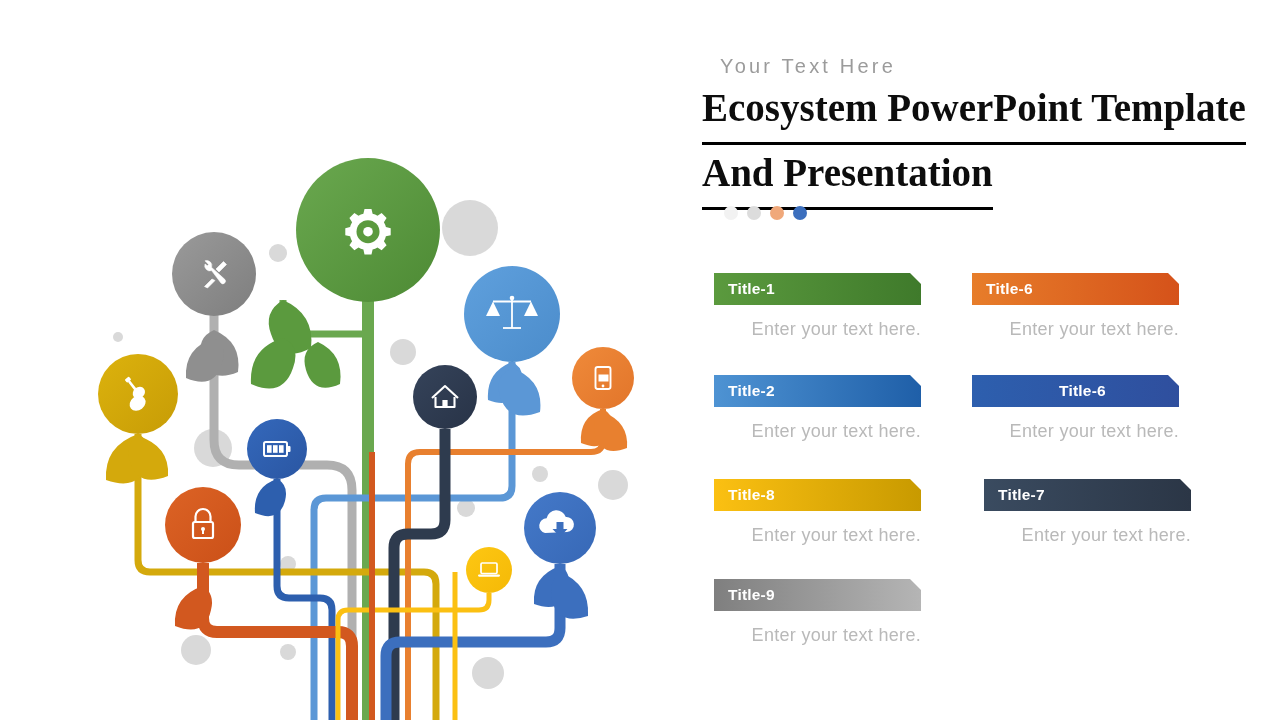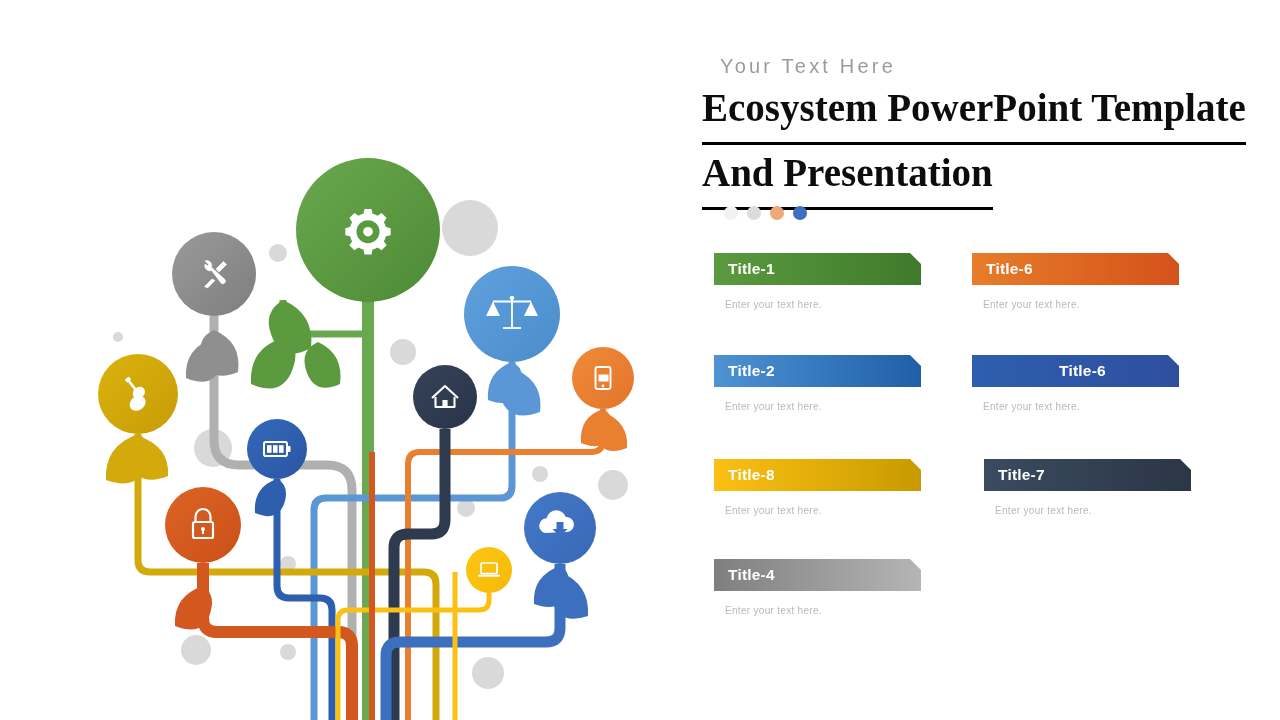--- a/index.html
+++ b/index.html
@@ -92,27 +92,29 @@
     height: 32px;
     line-height: 32px;
     color: #ffffff;
     font-weight: bold;
     font-size: 15.5px;
     padding-left: 14px;
     box-sizing: border-box;
     -webkit-clip-path: polygon(0 0, calc(100% - 11px) 0, 100% 11px, 100% 100%, 0 100%);
     clip-path: polygon(0 0, calc(100% - 11px) 0, 100% 11px, 100% 100%, 0 100%);
     letter-spacing: 0.2px;
+    margin-top: 20px;
   }
   .card-body {
     margin-top: 14px;
     padding-left: 11px;
-    font-size: 10px;
+    font-size: 18px;
     color: #b9b9b9;
     letter-spacing: 0.3px;
+    text-align: right;
   }
 </style>
 </head>
 <body>
 
 <div id="slide">
 
   <div id="illustration">
     <svg width="680" height="720" viewBox="0 0 680 720" xmlns="http://www.w3.org/2000/svg">
       <defs>
@@ -350,21 +352,21 @@
         </div>
         <div class="card" style="left: 14px; top: 355px;">
           <div class="card-header" style="background: linear-gradient(to right, rgb(78, 147, 211), rgb(31, 95, 168));">Title-2</div>
           <div class="card-body">Enter your text here.</div>
         </div>
         <div class="card" style="left: 14px; top: 459px;">
           <div class="card-header" style="background: linear-gradient(to right, rgb(251, 192, 18), rgb(200, 154, 0));">Title-8</div>
           <div class="card-body">Enter your text here.</div>
         </div>
         <div class="card" style="left: 14px; top: 559px;">
-          <div class="card-header" style="background: linear-gradient(to right, rgb(127, 127, 127), rgb(181, 181, 181));">Title-4</div>
+          <div class="card-header" style="background: linear-gradient(to right, rgb(127, 127, 127), rgb(181, 181, 181));">Title-9</div>
           <div class="card-body">Enter your text here.</div>
         </div>
         <div class="card" style="left: 272px; top: 253px;">
           <div class="card-header" style="background: linear-gradient(to right, rgb(231, 125, 42), rgb(213, 82, 26));">Title-6</div>
           <div class="card-body">Enter your text here.</div>
         </div>
         <div class="card" style="left: 272px; top: 355px;">
           <div class="card-header" style="background: linear-gradient(to right, rgb(45, 95, 174), rgb(47, 79, 158)); text-align: center;">Title-6</div>
           <div class="card-body">Enter your text here.</div>
         </div>

